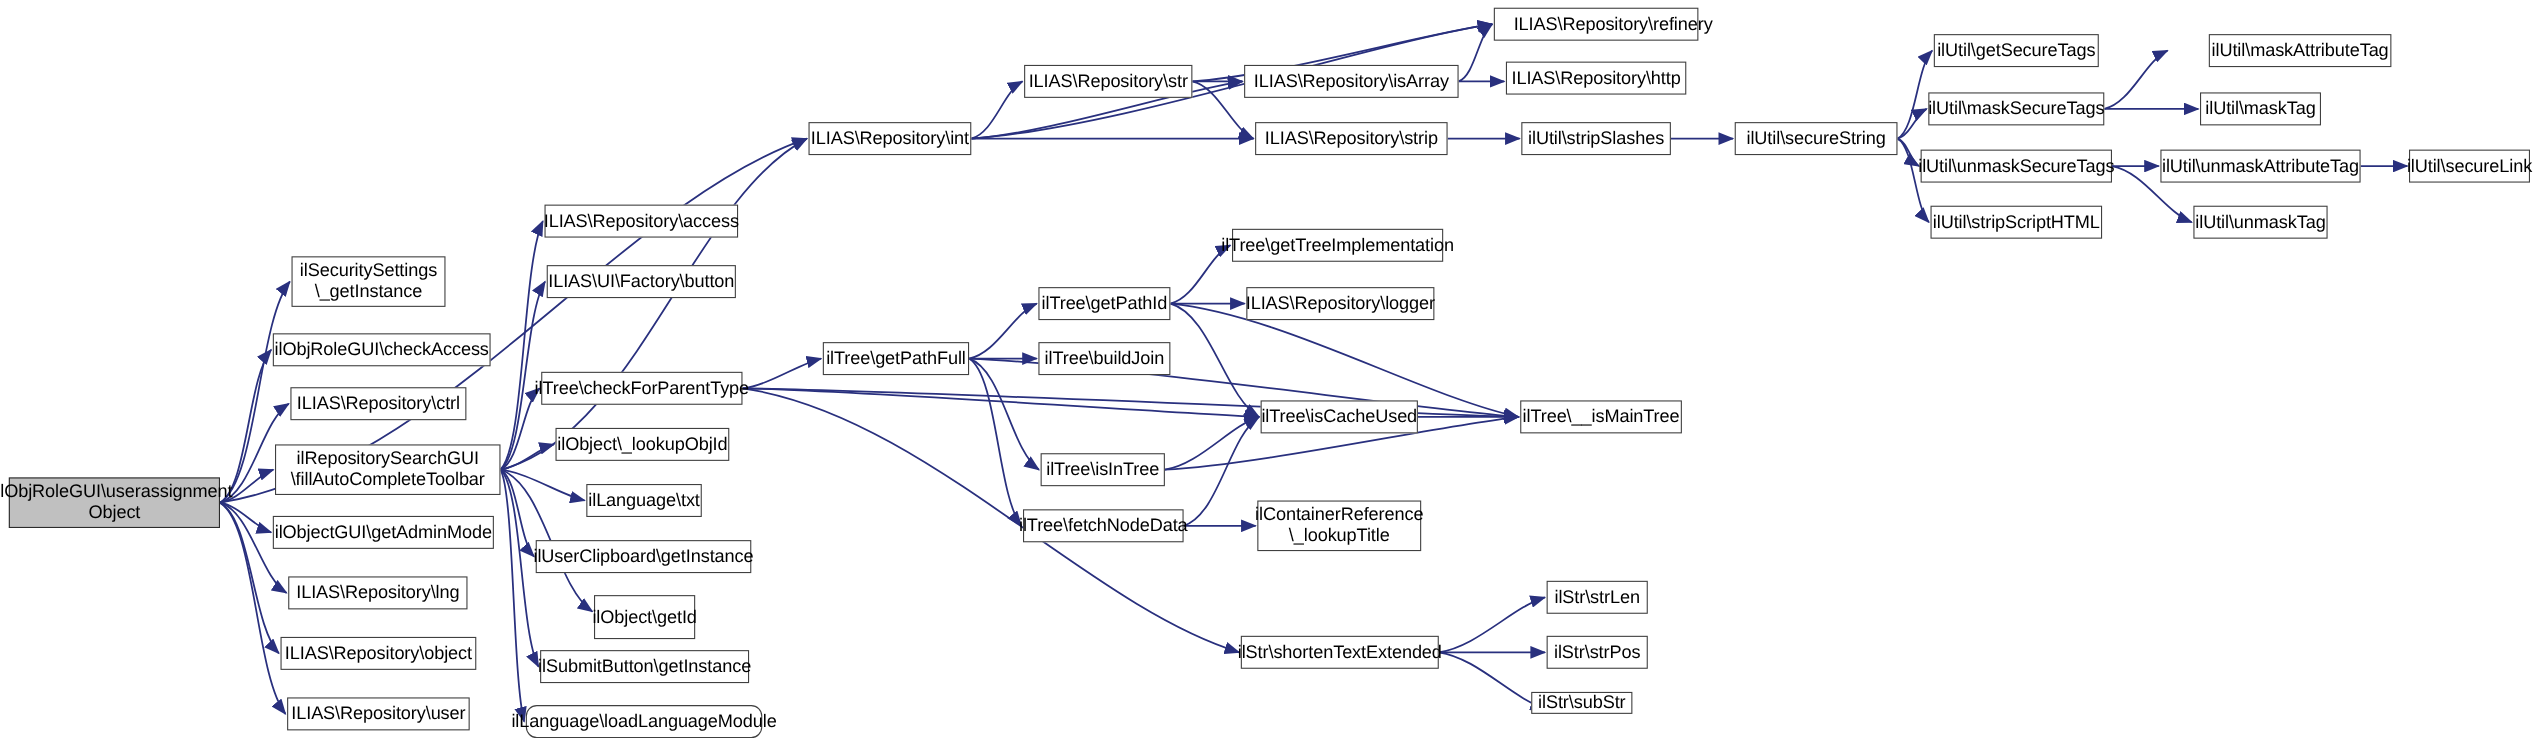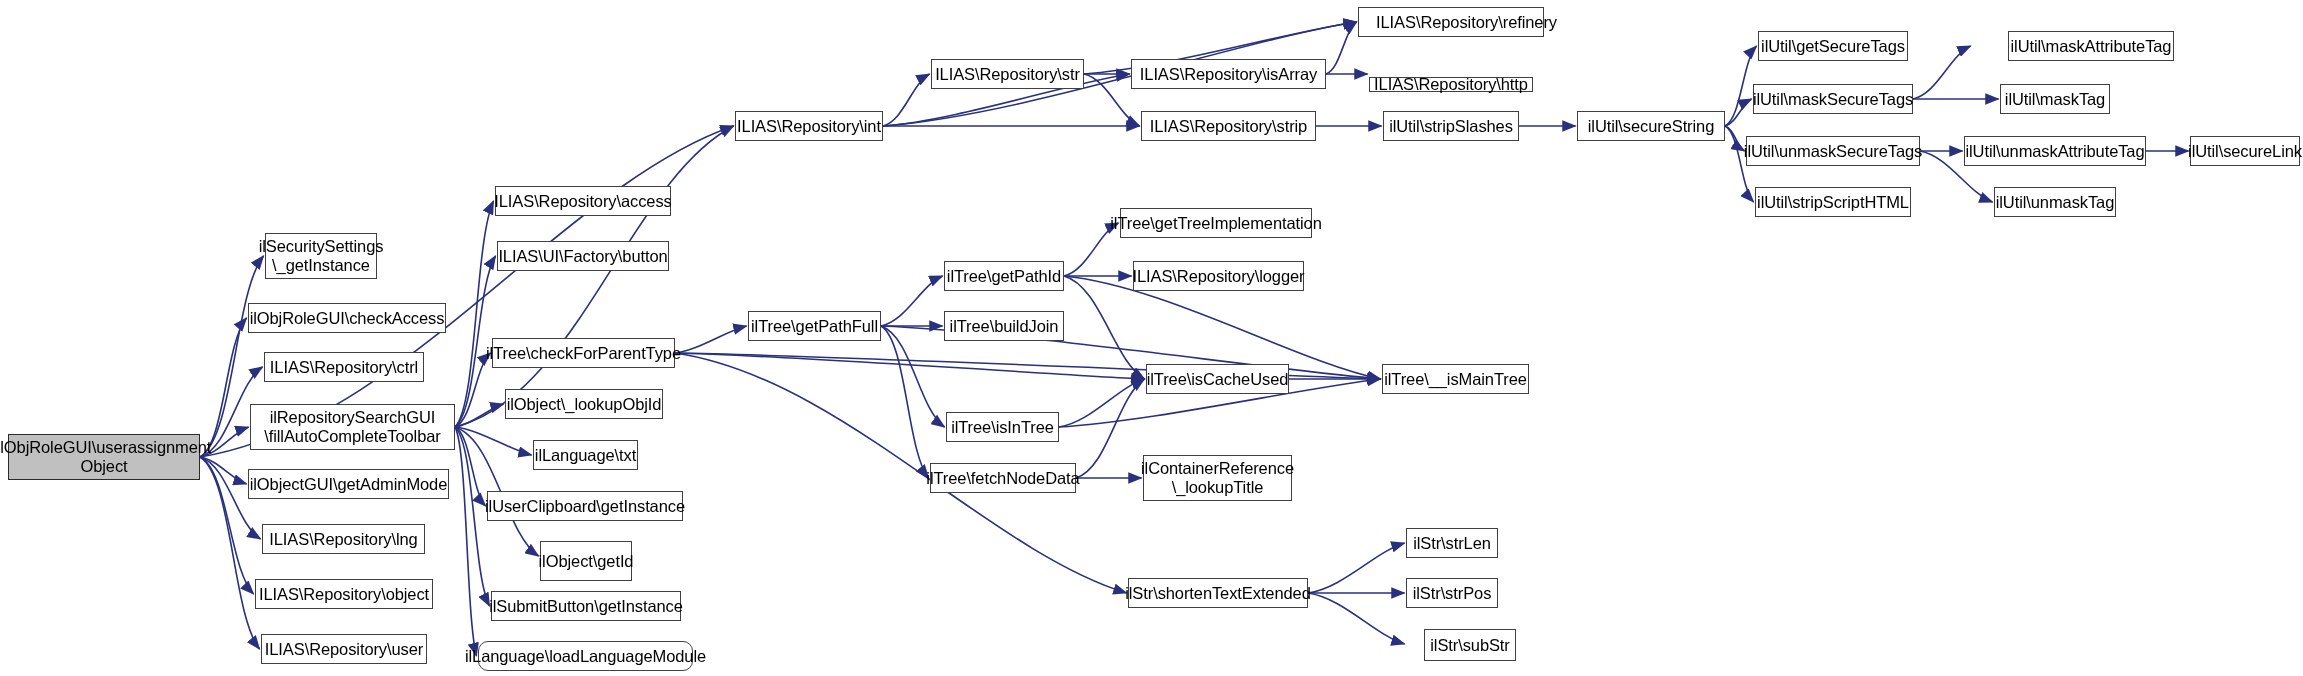--- a/index.html
+++ b/index.html
@@ -118,21 +118,21 @@
         <path d="M1920,151 C1948.5244939271256,156.1 1968.2541801619434,192.82 1992.5,202" fill="none" stroke="#29307e" stroke-width="1.6" marker-end="url(#arrowhead)"></path>
         <path d="M2146,151 L2188.5,151" fill="none" stroke="#29307e" stroke-width="1.6" marker-end="url(#arrowhead)"></path>
         <path d="M1308,593 C1343.0627645051195,588 1374.6966501706484,552 1404.5,543" fill="none" stroke="#29307e" stroke-width="1.6" marker-end="url(#arrowhead)"></path>
         <path d="M1308,593 L1404.5,593" fill="none" stroke="#29307e" stroke-width="1.6" marker-end="url(#arrowhead)"></path>
         <path d="M1308,593 C1343.2437627118643,598.1 1374.5428016949152,634.82 1404.5,644" fill="none" stroke="#29307e" stroke-width="1.6" marker-end="url(#arrowhead)"></path>
       </g>
   </svg>
   <div id="node-group">
       <div class="node root" style="left: 8px; top: 434px; width: 192px; height: 46px;"><span class="node-label">ilObjRoleGUI\userassignment
 Object</span></div>
-      <div class="node" style="left: 265px; top: 233px; width: 112px; height: 46px;"><span class="node-label">ilSecuritySettings
+      <div class="node" style="left: 265px; top: 233px; width: 140px; height: 46px;"><span class="node-label">ilSecuritySettings
 \_getInstance</span></div>
       <div class="node" style="left: 248px; top: 303px; width: 198px; height: 30px;"><span class="node-label">ilObjRoleGUI\checkAccess</span></div>
       <div class="node" style="left: 264px; top: 352px; width: 160px; height: 30px;"><span class="node-label">ILIAS\Repository\ctrl</span></div>
       <div class="node" style="left: 250px; top: 404px; width: 205px; height: 46px;"><span class="node-label">ilRepositorySearchGUI
 \fillAutoCompleteToolbar</span></div>
       <div class="node" style="left: 248px; top: 469px; width: 201px; height: 30px;"><span class="node-label">ilObjectGUI\getAdminMode</span></div>
       <div class="node" style="left: 262px; top: 524px; width: 163px; height: 30px;"><span class="node-label">ILIAS\Repository\lng</span></div>
       <div class="node" style="left: 255px; top: 579px; width: 178px; height: 30px;"><span class="node-label">ILIAS\Repository\object</span></div>
       <div class="node" style="left: 261px; top: 634px; width: 166px; height: 30px;"><span class="node-label">ILIAS\Repository\user</span></div>
       <div class="node" style="left: 495px; top: 186px; width: 176px; height: 30px;"><span class="node-label">ILIAS\Repository\access</span></div>
@@ -153,26 +153,26 @@
       <div class="node" style="left: 930px; top: 463px; width: 146px; height: 30px;"><span class="node-label">ilTree\fetchNodeData</span></div>
       <div class="node" style="left: 1131px; top: 59px; width: 195px; height: 30px;"><span class="node-label">ILIAS\Repository\isArray</span></div>
       <div class="node" style="left: 1141px; top: 111px; width: 175px; height: 30px;"><span class="node-label">ILIAS\Repository\strip</span></div>
       <div class="node" style="left: 1120px; top: 208px; width: 192px; height: 30px;"><span class="node-label">ilTree\getTreeImplementation</span></div>
       <div class="node" style="left: 1133px; top: 261px; width: 171px; height: 30px;"><span class="node-label">ILIAS\Repository\logger</span></div>
       <div class="node" style="left: 1146px; top: 364px; width: 143px; height: 30px;"><span class="node-label">ilTree\isCacheUsed</span></div>
       <div class="node" style="left: 1143px; top: 455px; width: 149px; height: 46px;"><span class="node-label">ilContainerReference
 \_lookupTitle</span></div>
       <div class="node" style="left: 1128px; top: 578px; width: 180px; height: 30px;"><span class="node-label">ilStr\shortenTextExtended</span></div>
       <div class="node" style="left: 1358px; top: 7px; width: 186px; height: 30px; padding-left: 31px;"><span class="node-label">ILIAS\Repository\refinery</span></div>
-      <div class="node" style="left: 1369px; top: 77px; width: 164px; height: 15px;"><span class="node-label">ILIAS\Repository\http</span></div>
+      <div class="node" style="left: 1369px; top: 56px; width: 164px; height: 30px;"><span class="node-label">ILIAS\Repository\http</span></div>
       <div class="node" style="left: 1383px; top: 111px; width: 136px; height: 30px;"><span class="node-label">ilUtil\stripSlashes</span></div>
       <div class="node" style="left: 1382px; top: 364px; width: 147px; height: 30px;"><span class="node-label">ilTree\__isMainTree</span></div>
       <div class="node" style="left: 1406px; top: 528px; width: 92px; height: 30px;"><span class="node-label">ilStr\strLen</span></div>
       <div class="node" style="left: 1406px; top: 578px; width: 92px; height: 30px;"><span class="node-label">ilStr\strPos</span></div>
-      <div class="node" style="left: 1424px; top: 629px; width: 92px; height: 32px;"><span class="node-label">ilStr\subStr</span></div>
+      <div class="node" style="left: 1392px; top: 629px; width: 92px; height: 20px;"><span class="node-label">ilStr\subStr</span></div>
       <div class="node" style="left: 1577px; top: 111px; width: 148px; height: 30px;"><span class="node-label">ilUtil\secureString</span></div>
       <div class="node" style="left: 1758px; top: 31px; width: 150px; height: 30px;"><span class="node-label">ilUtil\getSecureTags</span></div>
       <div class="node" style="left: 1753px; top: 84px; width: 160px; height: 30px;"><span class="node-label">ilUtil\maskSecureTags</span></div>
       <div class="node" style="left: 1746px; top: 136px; width: 174px; height: 30px;"><span class="node-label">ilUtil\unmaskSecureTags</span></div>
       <div class="node" style="left: 1755px; top: 187px; width: 156px; height: 30px;"><span class="node-label">ilUtil\stripScriptHTML</span></div>
       <div class="node" style="left: 1972px; top: 31px; width: 166px; height: 30px; margin-left: 36px;"><span class="node-label">ilUtil\maskAttributeTag</span></div>
       <div class="node" style="left: 2000px; top: 84px; width: 110px; height: 30px; text-align: right;"><span class="node-label">ilUtil\maskTag</span></div>
       <div class="node" style="left: 1964px; top: 136px; width: 182px; height: 30px;"><span class="node-label">ilUtil\unmaskAttributeTag</span></div>
       <div class="node" style="left: 1994px; top: 187px; width: 122px; height: 30px;"><span class="node-label">ilUtil\unmaskTag</span></div>
       <div class="node" style="left: 2190px; top: 136px; width: 110px; height: 30px;"><span class="node-label">ilUtil\secureLink</span></div>

